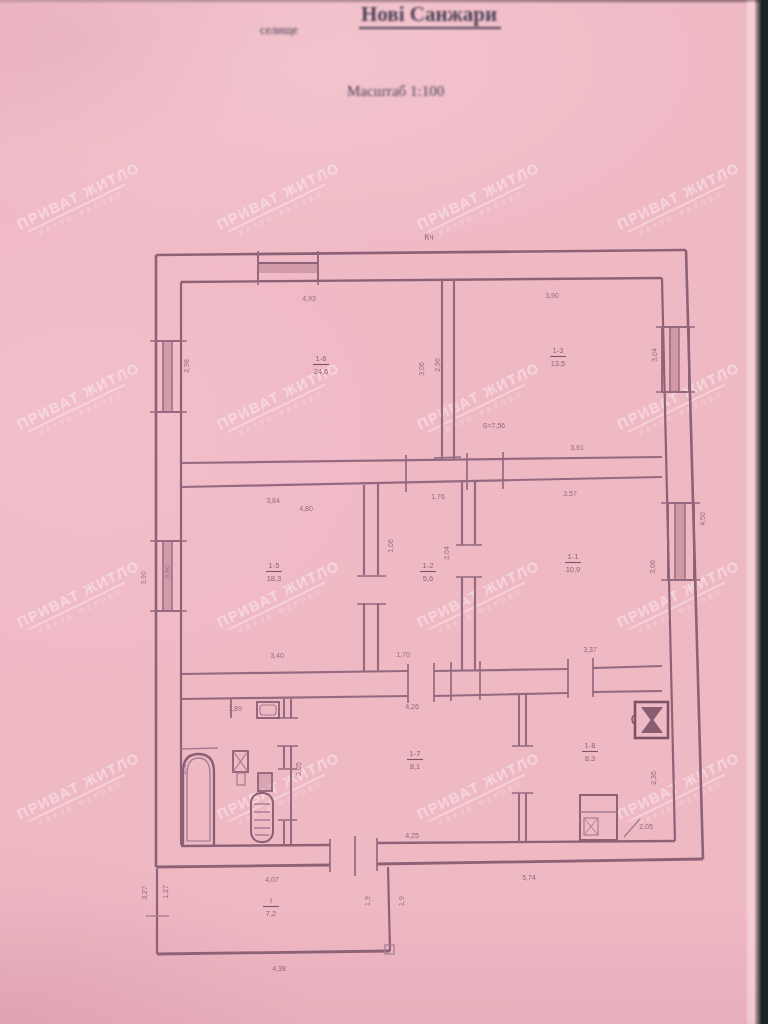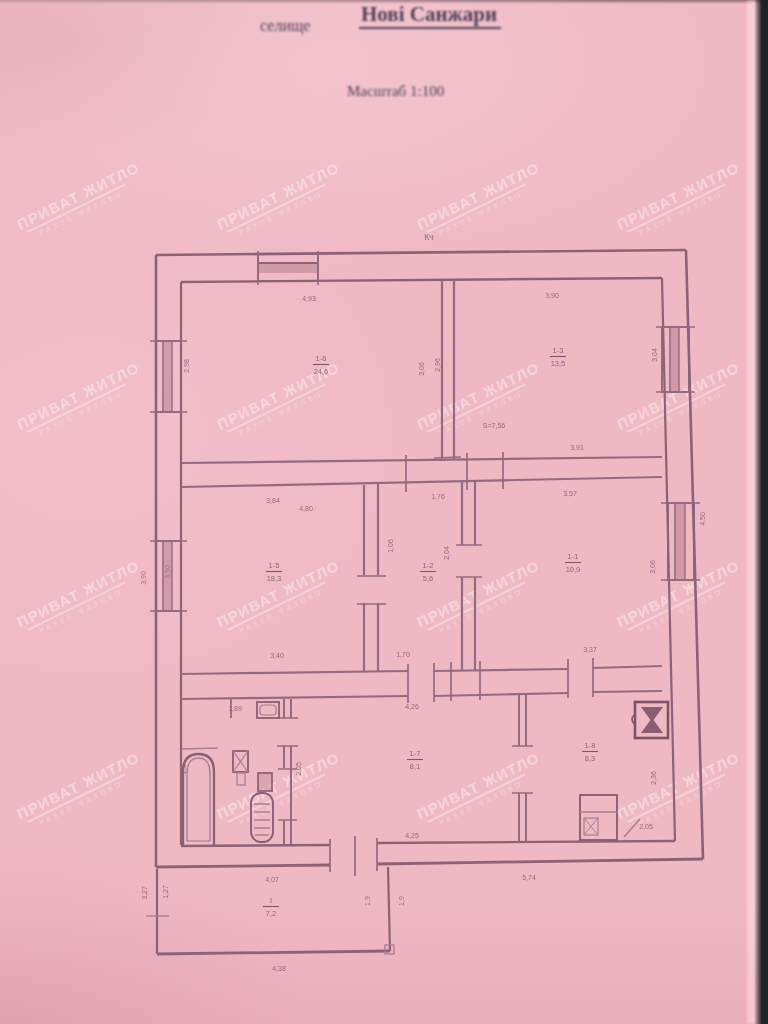--- a/index.html
+++ b/index.html
@@ -29,21 +29,21 @@
   svg{position:absolute;left:0;top:0;filter:blur(0.68px);}
   svg text{font-family:"Liberation Sans",sans-serif;}
 </style>
 </head>
 <body>
 
 <div class="lay" id="shade"></div>
 
 <div class="lay" id="topedge"></div>
 
-<div class="title" style="left:260px;top:17px;font-size:16px;">селище</div>
+<div class="title" style="left:260px;top:23px;font-size:12px;">селище</div>
 
 <div class="title" style="left:359px;top:2px;font-size:21px;font-weight:bold;border-bottom:2.2px solid #4e4258;padding:0 4px 0 2px;">Нові Санжари</div>
 
 <div class="title" style="left:347px;top:83px;font-size:15px;">Масштаб 1:100</div>
 
 <div id="wms">
 
 <div class="wm" style="left:13px;top:184px;">
       <div class="l1">ПРИВАТ ЖИТЛО</div>
       <div class="bar"></div>

